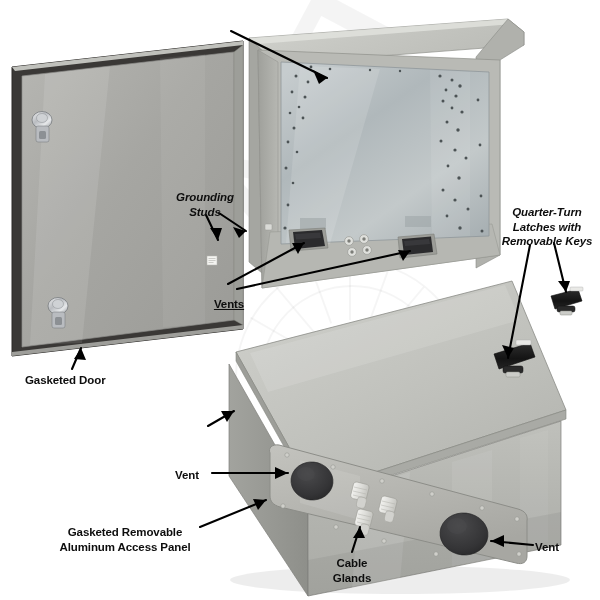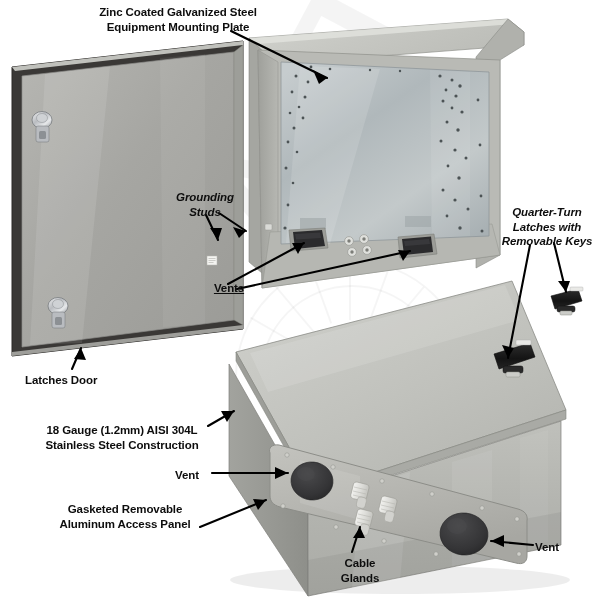--- a/index.html
+++ b/index.html
@@ -445,40 +445,36 @@
       <path d="M288,473 L275,467 L275,479 Z"></path>
 
       <path d="M266,500 L253,499 L258,510 Z"></path>
 
       <path d="M360,527 L353,538 L365,538 Z"></path>
 
       <path d="M491,541 L504,535 L504,547 Z"></path>
     </g>
   </svg>
 
-  <div class="label ctr" style="left:63px;  top:5px;   width:230px;">Zinc Coated Galvanized Steel
-Equipment Mounting Plate</div>
 
   <div class="label ctr" style="left:160px; top:190px; width:90px;font-style:italic;">Grounding
 Studs</div>
 
-  <div class="label ctr" style="left:205px; top:281px; width:48px;text-decoration:underline;">Vents</div>
+  <div class="label ctr" style="left:205px; top:297px; width:48px;text-decoration:underline;">Vents</div>
 
   <div class="label ctr" style="left:495px; top:205px; width:104px;font-style:italic;">Quarter-Turn
 Latches with
 Removable Keys</div>
 
-  <div class="label lf" style="left:25px;  top:373px; width:120px;">Latches Door</div>
-
-  <div class="label ctr" style="left:37px;  top:423px; width:170px;">18 Gauge (1.2mm) AISI 304L
-Stainless Steel Construction</div>
+  <div class="label lf" style="left:25px;  top:373px; width:120px;">Gasketed Door</div>
+
 
   <div class="label lf" style="left:175px; top:468px; width:40px;">Vent</div>
 
-  <div class="label ctr" style="left:52px;  top:502px; width:146px;">Gasketed Removable
+  <div class="label ctr" style="left:52px;  top:525px; width:146px;">Gasketed Removable
 Aluminum Access Panel</div>
 
-  <div class="label ctr" style="left:328px; top:556px; width:48px;margin-left:8px;">Cable
+  <div class="label ctr" style="left:328px; top:556px; width:48px;">Cable
 Glands</div>
 
   <div class="label lf" style="left:535px; top:540px; width:45px;">Vent</div>
 
 </div>
 
 </body></html>

